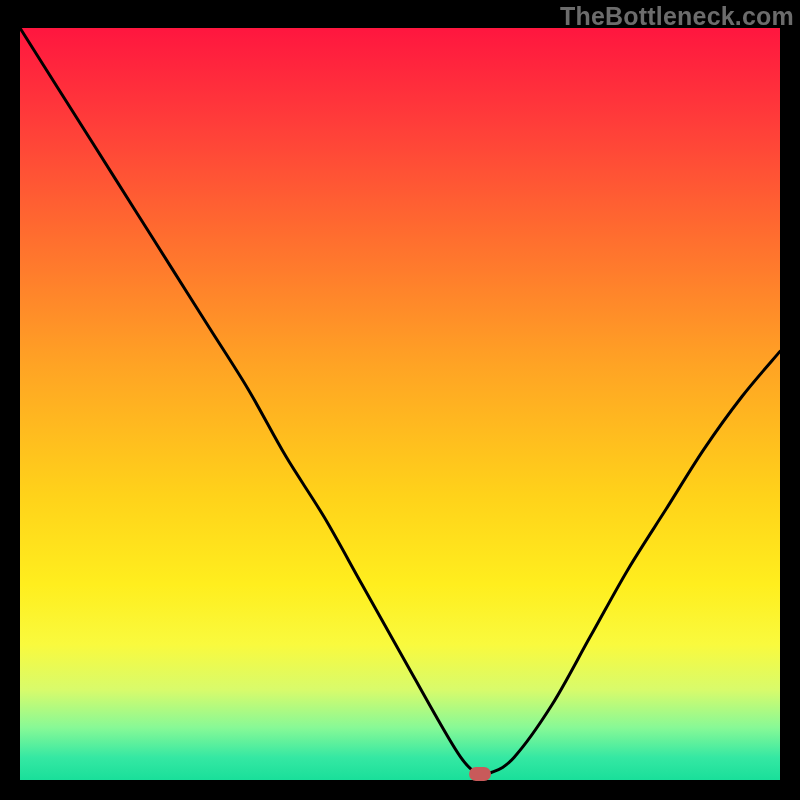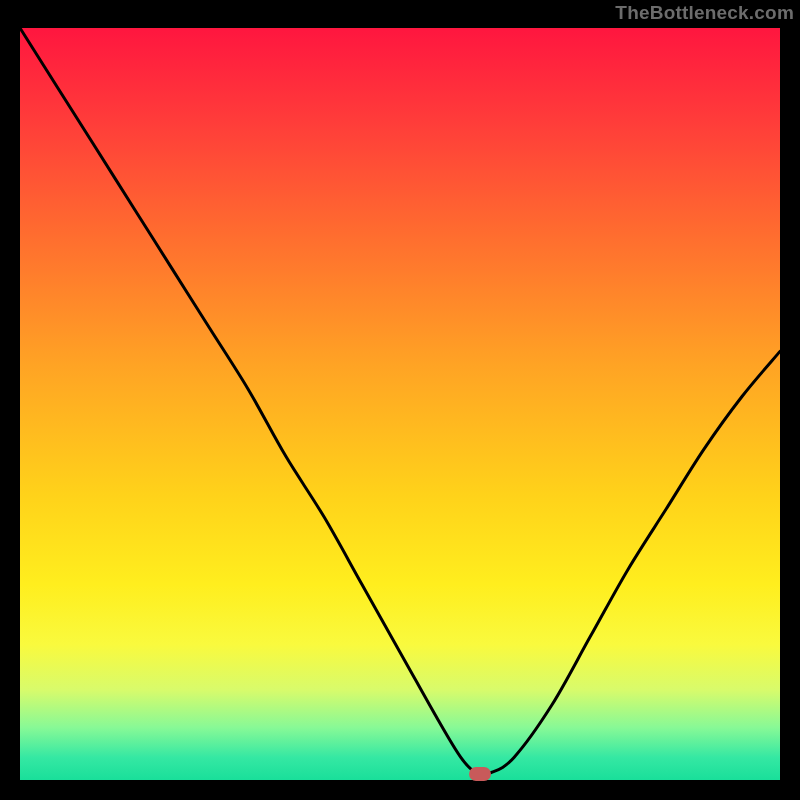--- a/index.html
+++ b/index.html
@@ -14,21 +14,21 @@
     position: relative;
     width: 800px;
     height: 800px;
     background: #000;
   }
   .watermark {
     position: absolute;
     top: 2px;
     right: 6px;
     font-family: Arial, Helvetica, sans-serif;
-    font-size: 19px;
+    font-size: 25px;
     font-weight: 600;
     color: #6c6c6c;
     letter-spacing: 0.2px;
     z-index: 5;
   }
   .plot-area {
     position: absolute;
     left: 20px;
     top: 28px;
     width: 760px;

